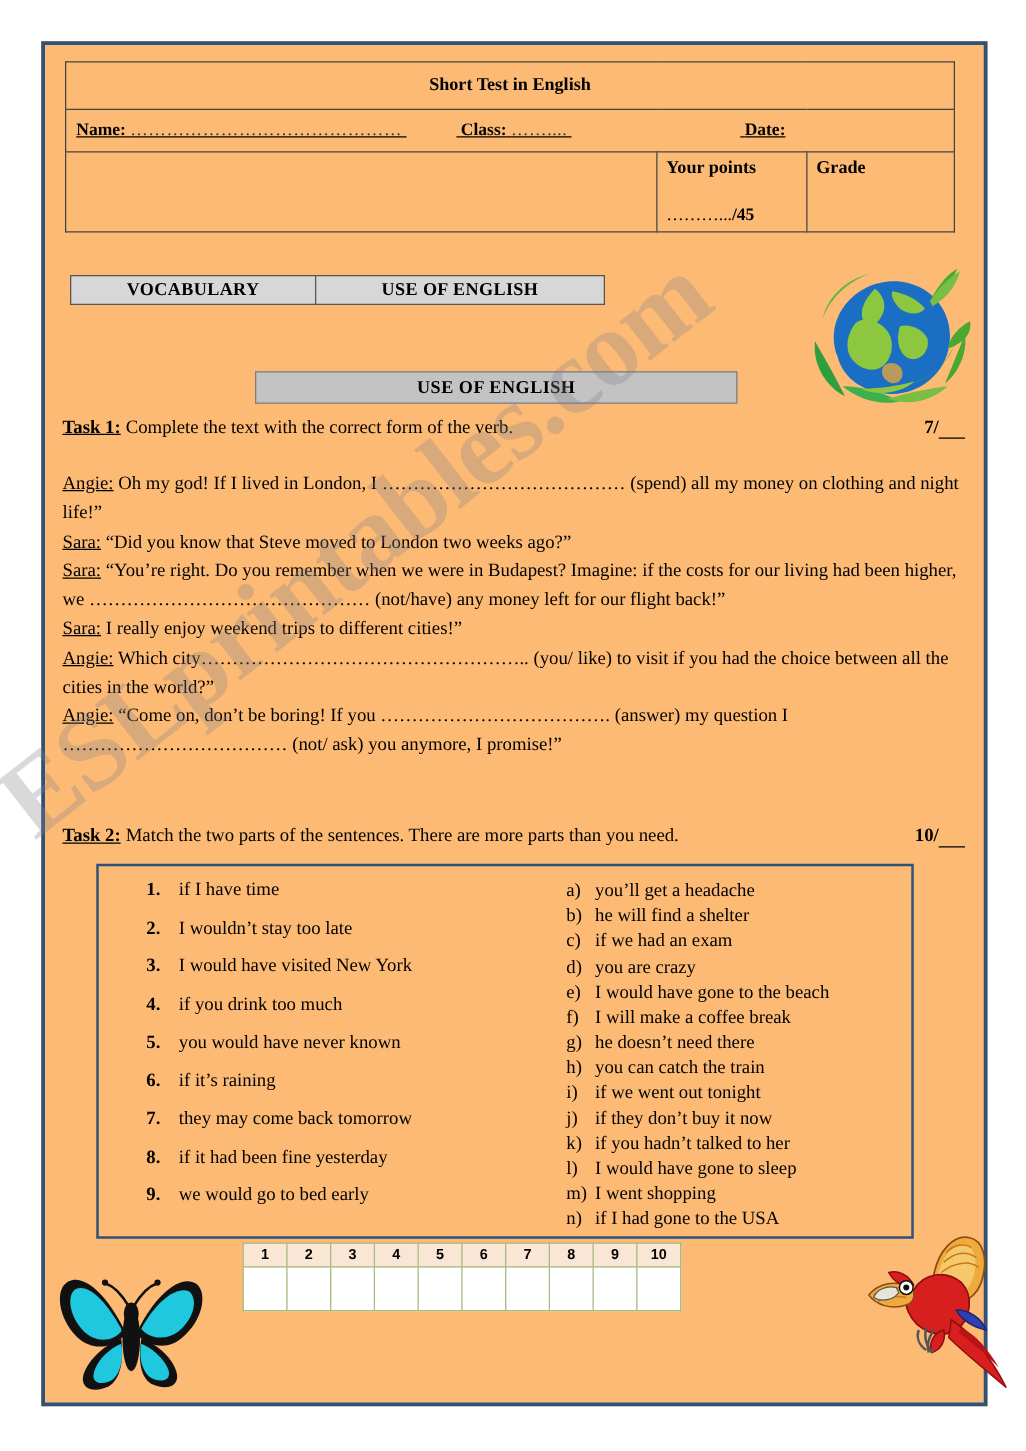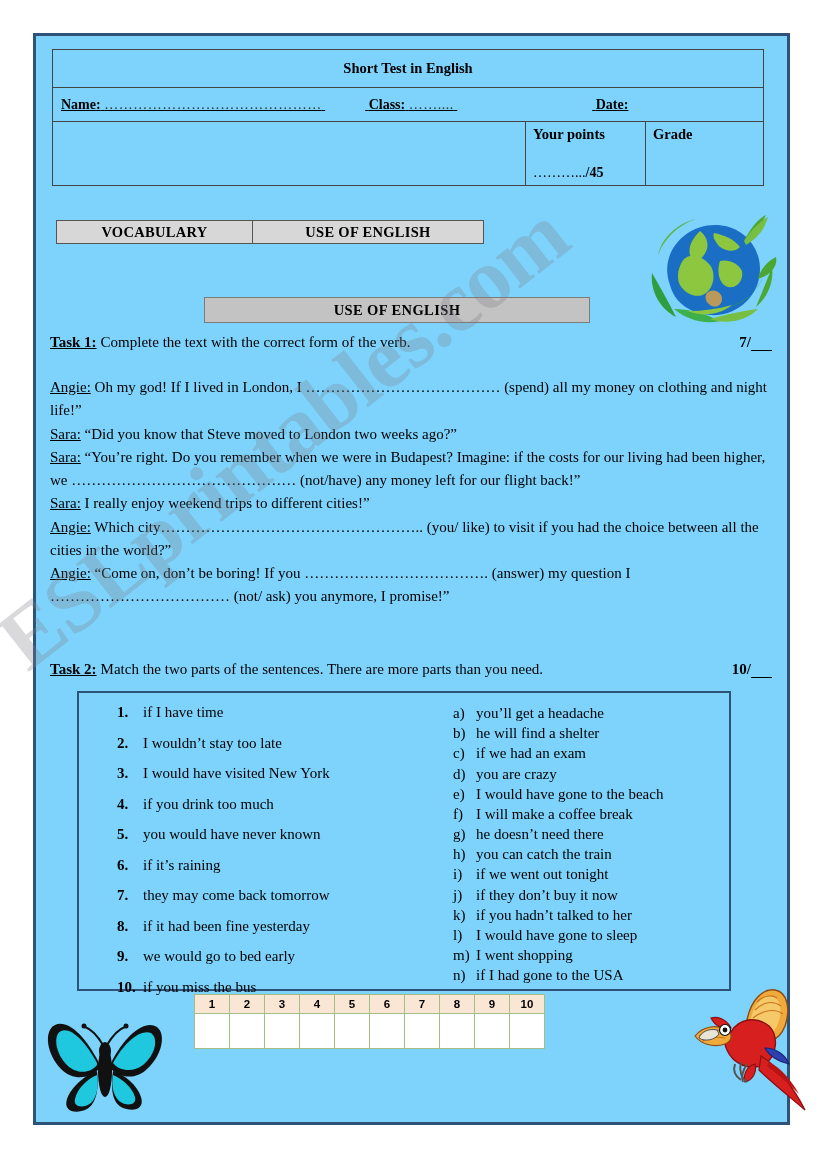--- a/index.html
+++ b/index.html
@@ -12,21 +12,21 @@
     position: relative;
     overflow: hidden;
   }
 
   
   .page-frame {
     position: absolute;
     left: 33px; top: 33px;
     width: 757px; height: 1092px;
     border: 3px solid #2f5279;
-    background: #7dd3fc;
+    background: #fdba74;
   }
 
   
   .watermark {
     position: absolute;
     left: 40px; top: 300px;
     width: 640px; height: 640px;
     pointer-events: none;
     z-index: 40;
   }
@@ -302,24 +302,20 @@
               <span class="txt">they may come back tomorrow</span>
             </div>
             <div class="mrow">
               <span class="num">8.</span>
               <span class="txt">if it had been fine yesterday</span>
             </div>
             <div class="mrow">
               <span class="num">9.</span>
               <span class="txt">we would go to bed early</span>
             </div>
-            <div class="mrow">
-              <span class="num">10.</span>
-              <span class="txt">if you miss the bus</span>
-            </div>
           </div>
         <div class="col-right" id="right-col">
             <div class="rrow">
               <span class="ltr">a)</span>
               <span class="txt">you’ll get a headache</span>
             </div>
             <div class="rrow">
               <span class="ltr">b)</span>
               <span class="txt">he will find a shelter</span>
             </div>

